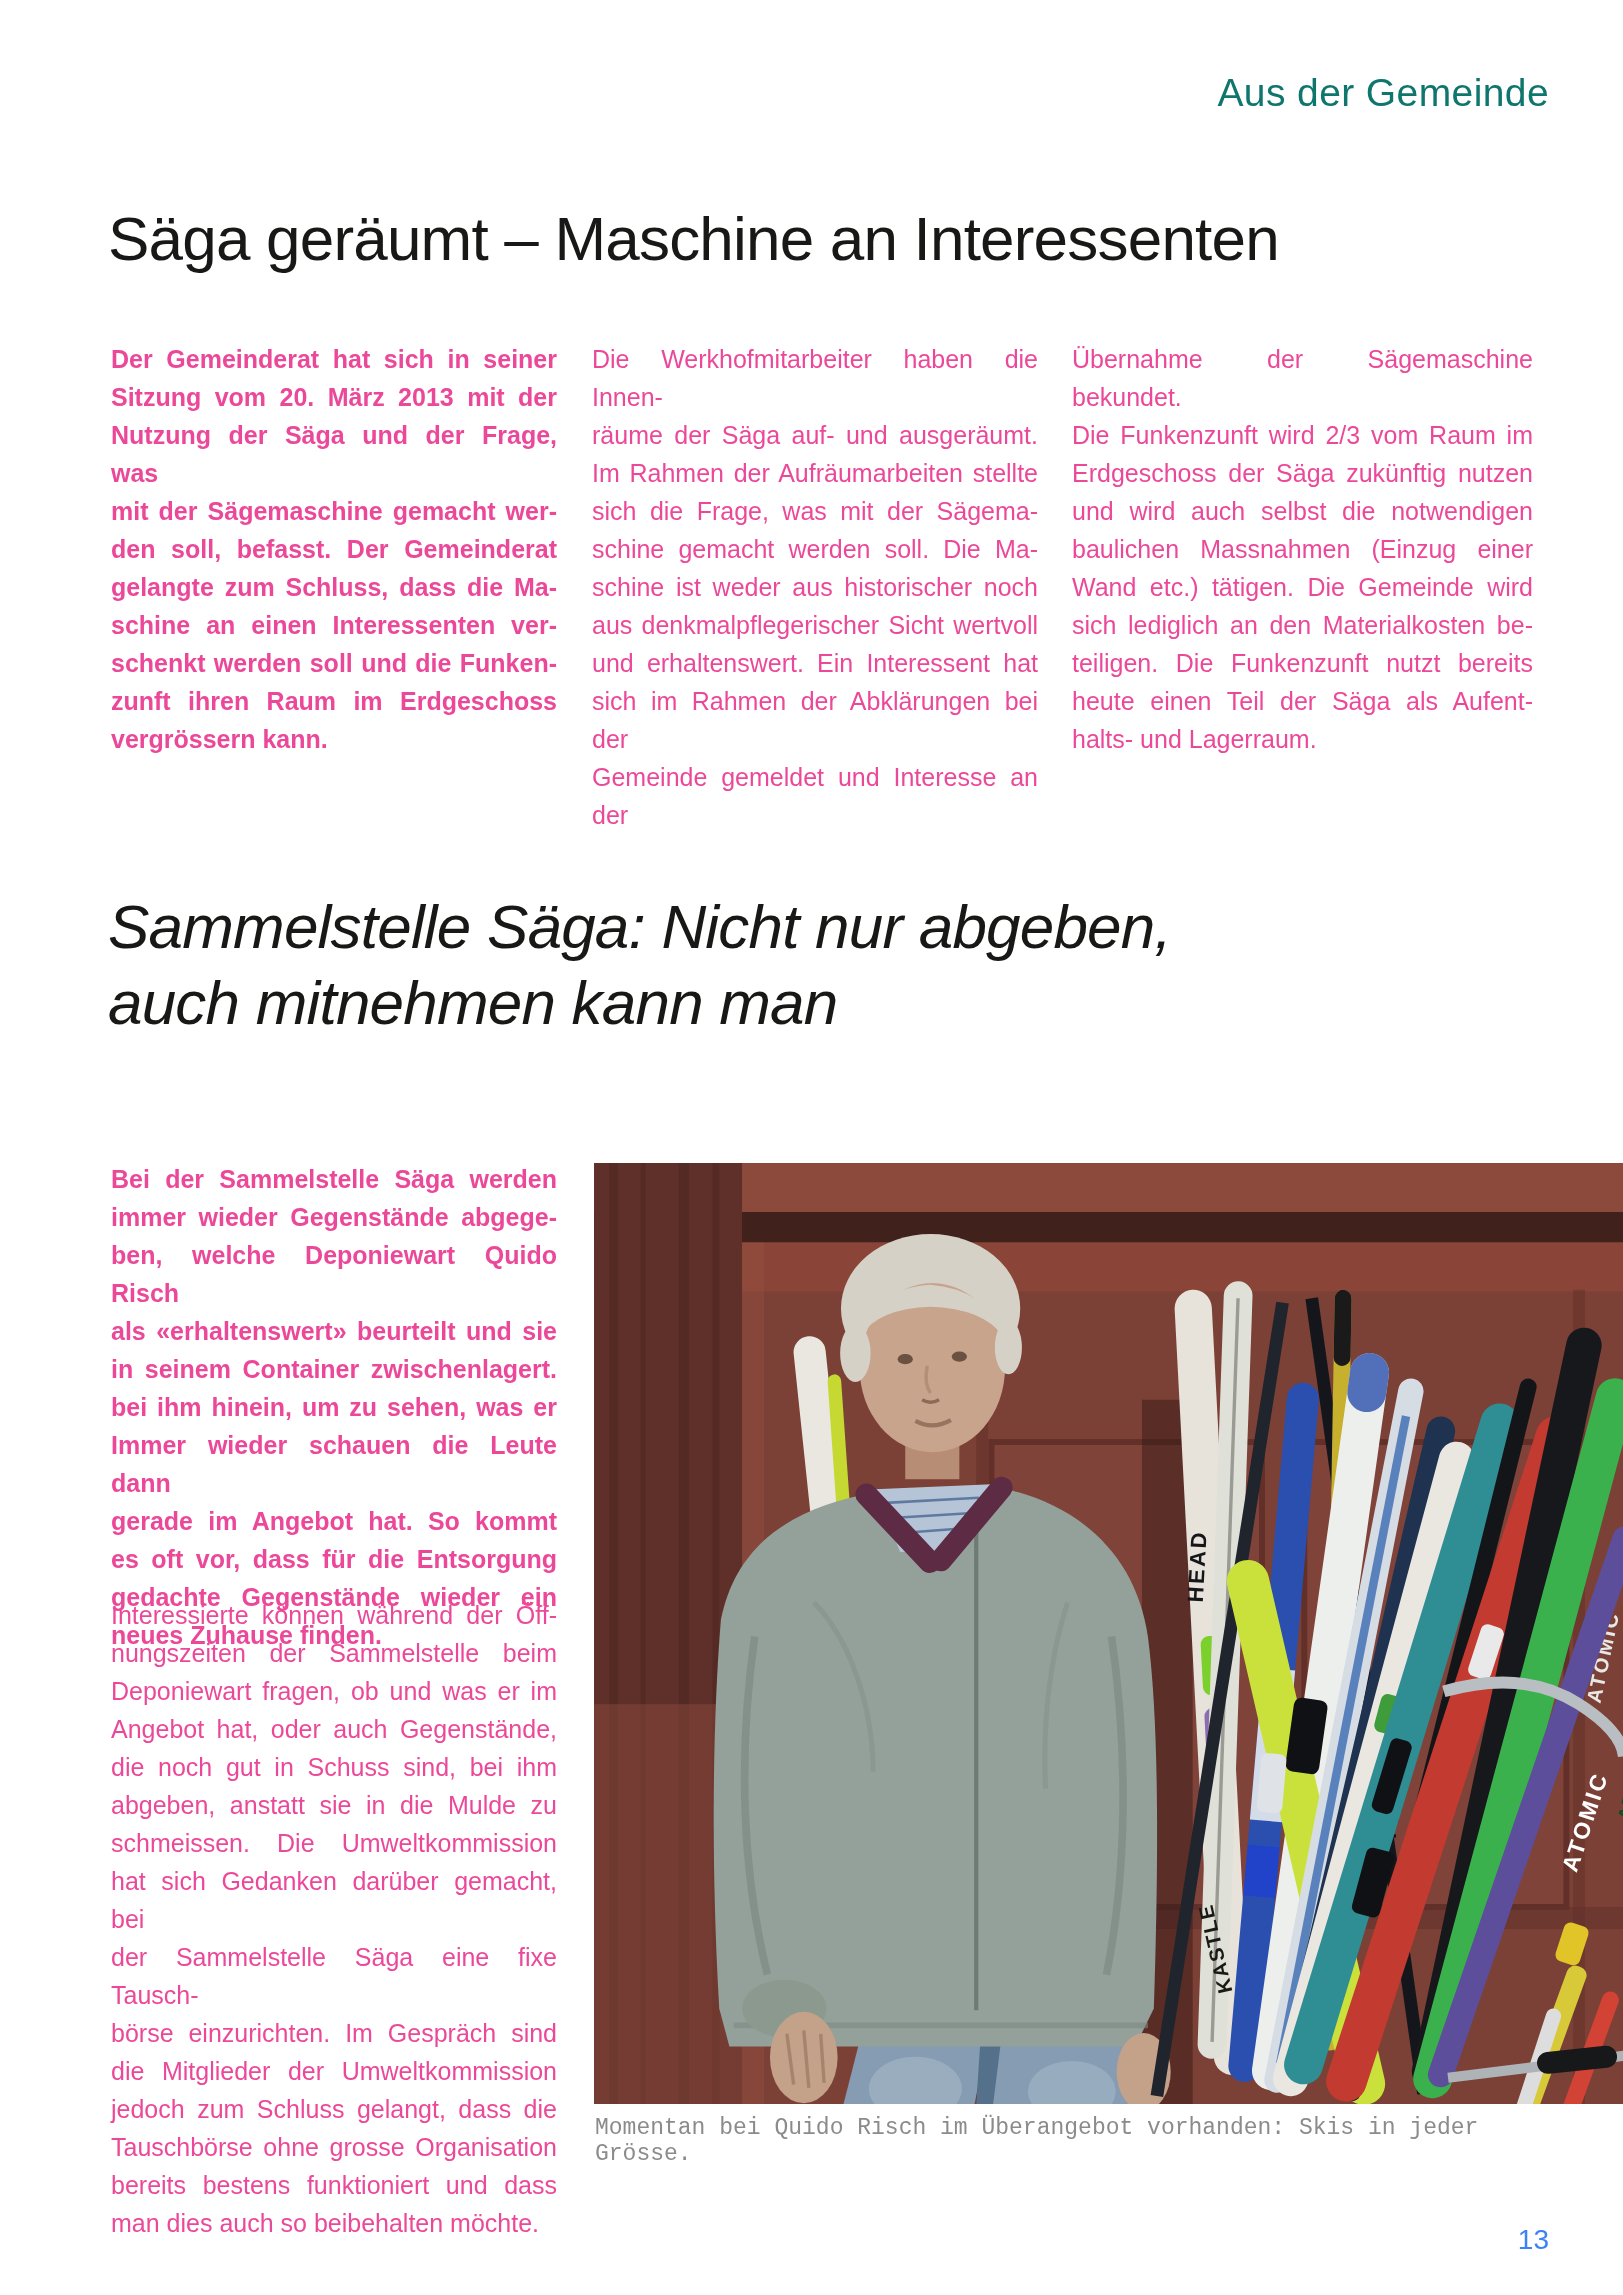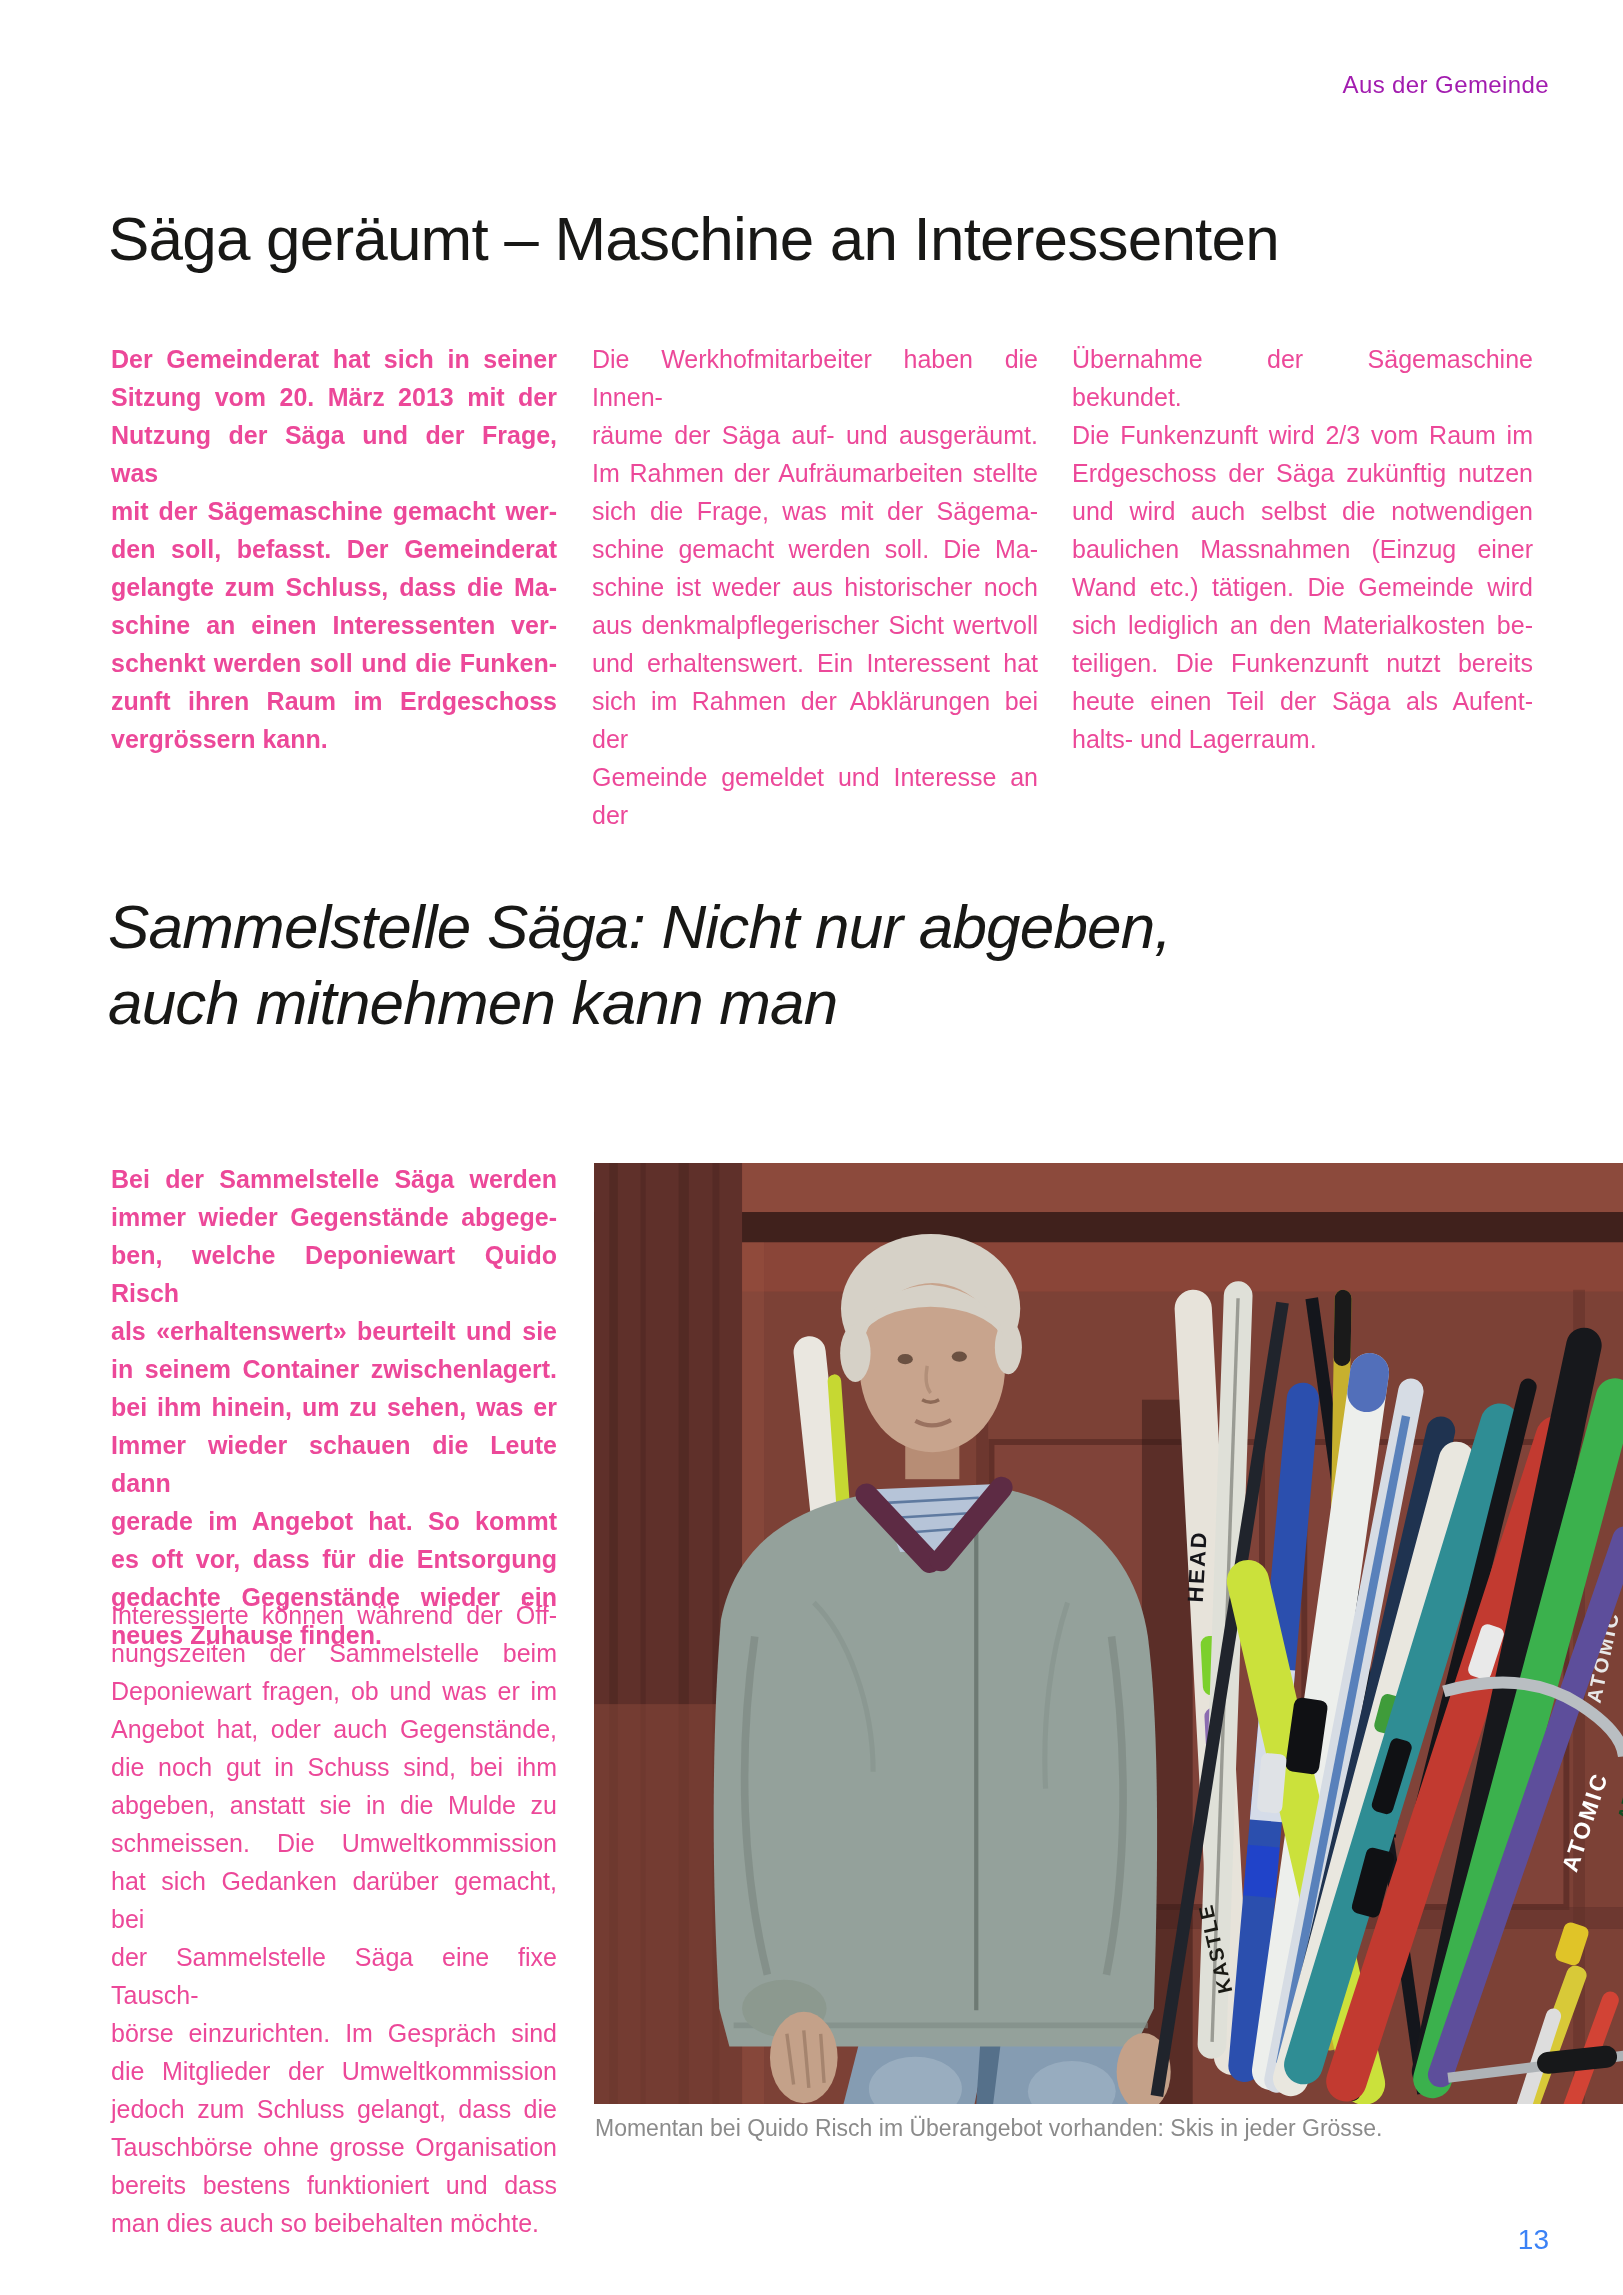--- a/index.html
+++ b/index.html
@@ -3,21 +3,21 @@
 <meta charset="utf-8">
 <style>
   html,body{margin:0;padding:0}
   body{
     width:1623px;height:2295px;position:relative;background:#ffffff;
     font-family:"Liberation Sans","DejaVu Sans",sans-serif;color:#1b1b1b;
     overflow:hidden;
   }
   .abs{position:absolute}
   .section-label{
-    top:71px;right:74px;font-size:24px;color:#a21caf;letter-spacing:0.4px;
+    top:71px;right:74px;font-size:39px;color:#0f766e;letter-spacing:0.4px;
   }
   .h1{
     left:108px;top:161px;font-size:62px;font-weight:400;color:#181816;
     letter-spacing:-0.8px;white-space:nowrap;text-align:center;
   }
   .h2{
     left:108px;top:889px;font-size:62px;font-weight:400;color:#181816;
     letter-spacing:-0.8px;line-height:76px;white-space:nowrap;font-style:italic;
   }
   .col{
@@ -25,21 +25,21 @@
   }
   .col.bold{font-weight:700}
   .c1{left:111px;top:340px}
   .c2{left:592px;top:340px}
   .c3{left:1072px;top:340px;width:461px}
   .lead2{left:111px;top:1160px}
   .body2{left:111px;top:1596px}
   .jline{text-align:justify;text-align-last:justify}
   .jline.last{text-align-last:auto}
   .caption{
-    left:595px;top:2115px;font-size:23px;color:#8b8b8b;width:981px;
+    left:595px;top:2115px;font-size:23px;color:#8b8b8b;width:981px;font-family:Liberation Mono, monospace;
   }
   .pagenum{
     top:2224px;right:74px;font-size:28px;color:#3b82f6;
   }
   .photo{left:594px;top:1163px;width:1030px;height:941px}
   svg text{font-family:"Liberation Sans","DejaVu Sans",sans-serif}
 </style>
 </head>
 <body>
 

